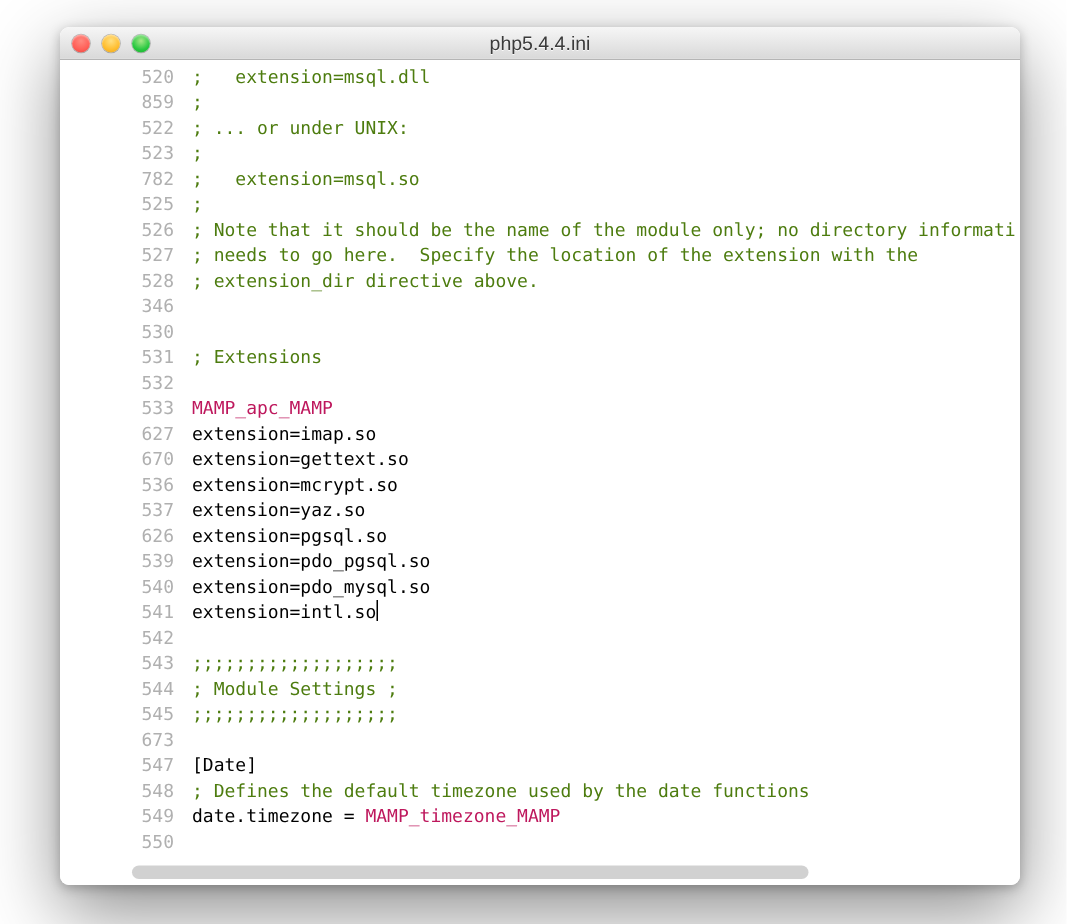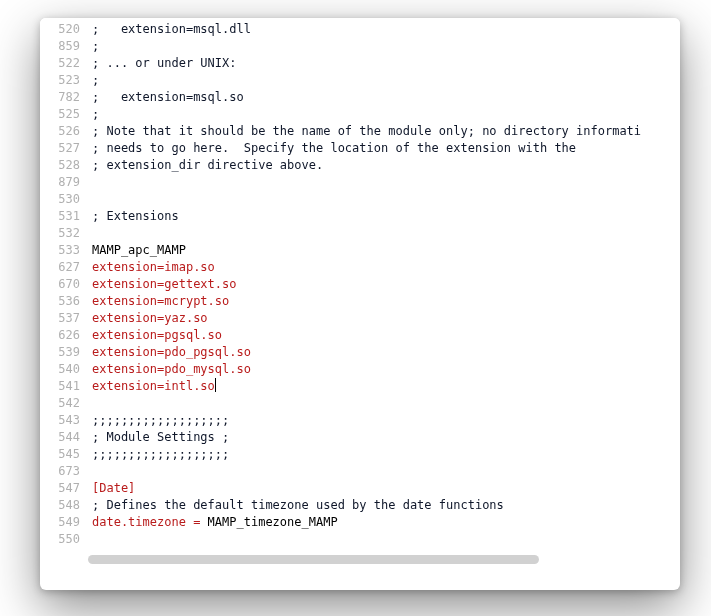--- a/index.html
+++ b/index.html
@@ -63,37 +63,38 @@
     background: #fff;
     color: #b0b0b0;
     text-align: right;
     padding: 3px 6px 0 0;
     font-family: Menlo, Monaco, "Andale Mono", monospace;
     font-size: 12px;
     line-height: 17px;
     border-right: 0;
     flex-shrink: 0;
     user-select: none;
+    margin-left: 36px;
   }
   .gutter .ln { display: block; height: 17px; }
   .code {
     flex: 1;
     padding: 3px 0 0 6px;
     font-family: Menlo, Monaco, "Andale Mono", monospace;
     font-size: 12px;
     line-height: 17px;
     white-space: pre;
     overflow: hidden;
     color: #333;
     position: relative;
   }
   .code .row { display: block; height: 17px; }
-  .c-comment { color: #0f172a; margin-top: 24px; }
-  .c-key { color: #b91c1c; }
-  .c-red { color: #000000; margin-top: 25px; }
+  .c-comment { color: #4d7c0f; margin-top: 24px; }
+  .c-key { color: #000000; }
+  .c-red { color: #be185d; margin-top: 25px; }
   .c-plain { color: #333; }
   .cursor {
     display: inline-block;
     width: 1px; height: 14px;
     background: #000;
     vertical-align: -2px;
   }
   .hscroll {
     position: absolute;
     left: 48px; right: 14px; bottom: 4px;
@@ -106,33 +107,41 @@
     width: 78%;
     height: 9px;
     background: rgba(0,0,0,0.18);
     border-radius: 5px;
   }
 </style>
 </head>
 <body>
 
 <div class="shadow-wrap">
+  <div class="titlebar">
+    <div class="traffic">
+      <div class="tl-btn tl-close"></div>
+      <div class="tl-btn tl-min"></div>
+      <div class="tl-btn tl-zoom"></div>
+    </div>
+    <div class="title">php5.4.4.ini</div>
+  </div>
 
   <div class="editor">
     <div class="gutter" id="gutter">
         <span class="ln">520</span>
         <span class="ln">859</span>
         <span class="ln">522</span>
         <span class="ln">523</span>
         <span class="ln">782</span>
         <span class="ln">525</span>
         <span class="ln">526</span>
         <span class="ln">527</span>
         <span class="ln">528</span>
-        <span class="ln">879</span>
+        <span class="ln">346</span>
         <span class="ln">530</span>
         <span class="ln">531</span>
         <span class="ln">532</span>
         <span class="ln">533</span>
         <span class="ln">627</span>
         <span class="ln">670</span>
         <span class="ln">536</span>
         <span class="ln">537</span>
         <span class="ln">626</span>
         <span class="ln">539</span>

